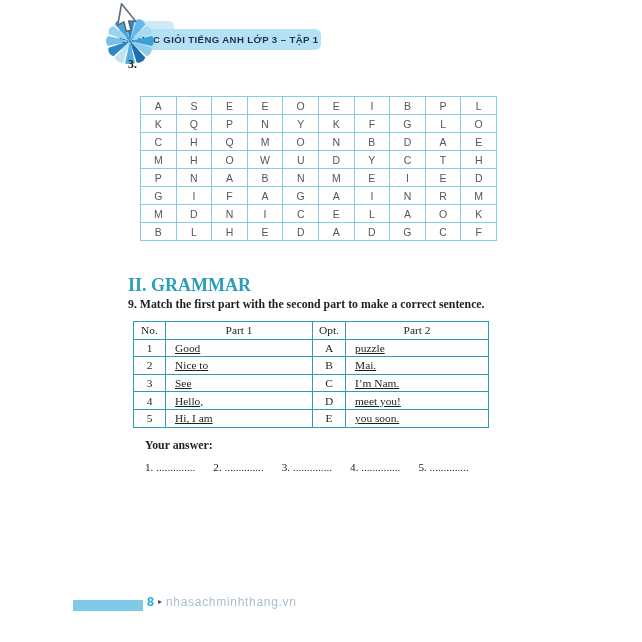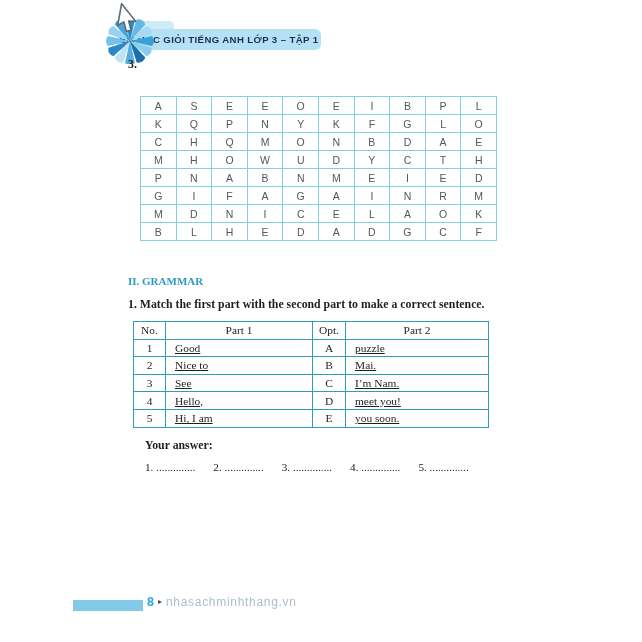--- a/index.html
+++ b/index.html
@@ -41,21 +41,21 @@
   }
   .word-grid td {
     border:1px solid #84cfe4; text-align:center; vertical-align:middle;
     font-family:"Liberation Sans", sans-serif; font-size:10.5px; color:#51585e;
     height:17px; padding:0;
   }
 
   
   .section-heading {
     position:absolute; left:128px; top:275px;
-    font-size:11px; font-weight:bold; color:#2a9dbd;
+    font-size:18px; font-weight:bold; color:#2a9dbd;
   }
   .exercise-line {
     position:absolute; left:128px; top:297px;
     font-size:11.8px; font-weight:bold;
   }
   .grammar-table {
     position:absolute; left:133px; top:321px; width:355px;
     border-collapse:collapse; table-layout:fixed;
   }
   .grammar-table th, .grammar-table td {
@@ -219,21 +219,21 @@
           <td>A</td>
           <td>D</td>
           <td>G</td>
           <td>C</td>
           <td>F</td>
         </tr>
       </tbody>
   </table>
 
   <div class="section-heading">II. GRAMMAR</div>
-  <div class="exercise-line">1. Match the first part with the second part to make a correct sentence.</div>
+  <div class="exercise-line">9. Match the first part with the second part to make a correct sentence.</div>
 
   <table class="grammar-table">
     <colgroup>
       <col style="width:32px">
         <col style="width:147px">
         <col style="width:33px">
         <col style="width:143px">
     </colgroup>
     <thead>
       <tr>

